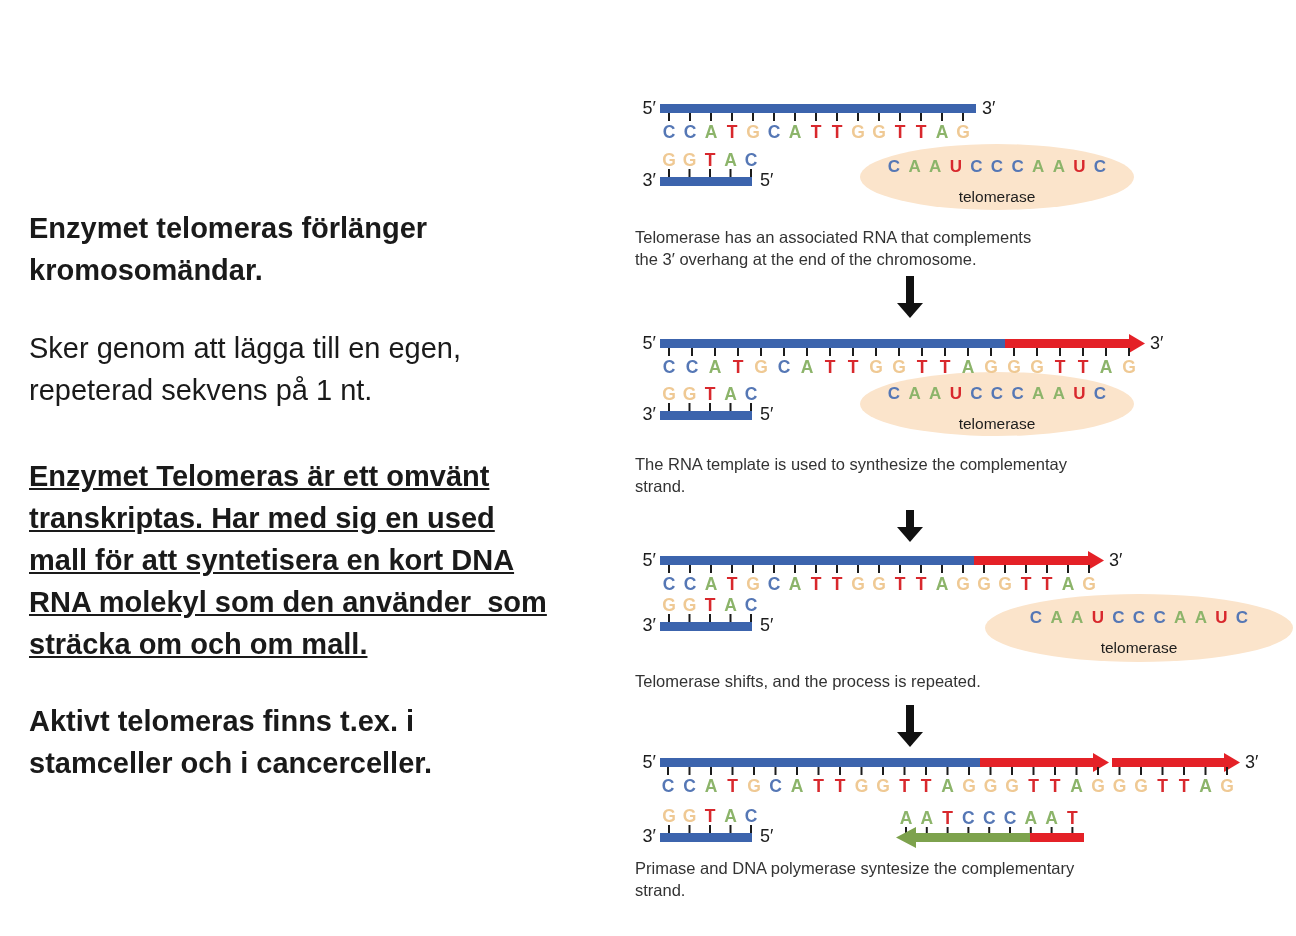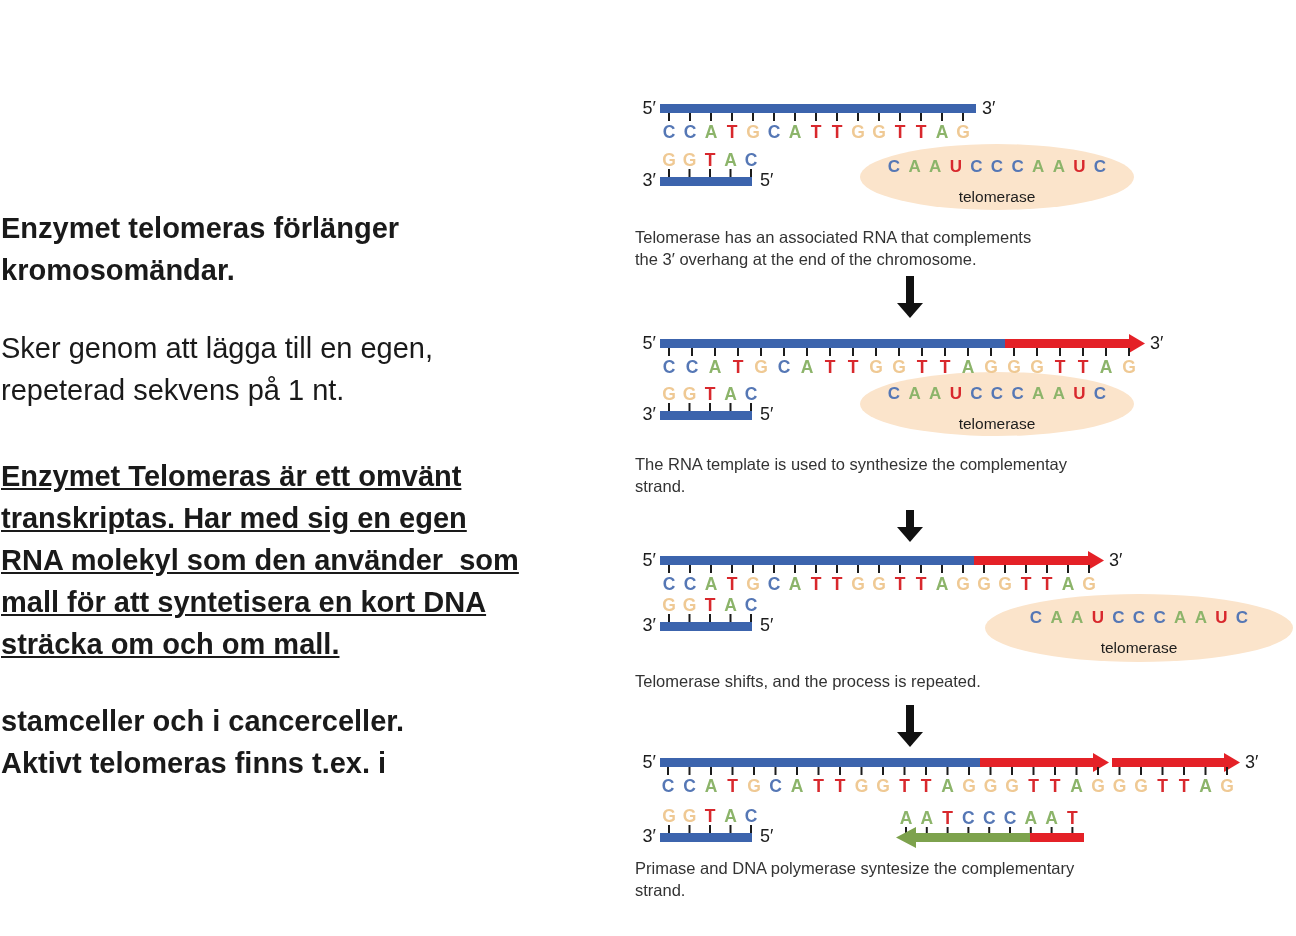--- a/index.html
+++ b/index.html
@@ -4,49 +4,49 @@
 <style>
   html,body{margin:0;padding:0;background:#fff;}
   .slide{
     position:relative;
     width:1296px;height:936px;
     background:#ffffff;
     overflow:hidden;
     font-family:"Liberation Sans",sans-serif;
   }
   .left-text{position:absolute;left:1px;top:0;width:600px;color:#1a1a1a;}
-  .para{position:absolute;left:0;font-size:29px;line-height:42px;font-weight:400;}
+  .para{position:absolute;left:0;font-size:29px;line-height:42px;font-weight:400;padding-left:28px;}
   .para.bold{font-weight:700;}
   .tline{white-space:pre;}
   .figure{position:absolute;left:560px;top:85px;width:736px;height:851px;}
   svg text{font-family:"Liberation Sans",sans-serif;}
 </style>
 </head>
 <body>
 
 <div class="slide">
   <div class="left-text" id="left-text">
       <div class="para bold" style="top: 207px;">
         <div class="tline">Enzymet telomeras förlänger</div>
         <div class="tline">kromosomändar.</div>
       </div>
       <div class="para" style="top: 327px;">
         <div class="tline">Sker genom att lägga till en egen,</div>
         <div class="tline">repeterad sekvens på 1 nt.</div>
       </div>
       <div class="para bold" style="top: 455px; text-decoration: underline;">
         <div class="tline">Enzymet Telomeras är ett omvänt</div>
-        <div class="tline">transkriptas. Har med sig en egen</div>
+        <div class="tline">transkriptas. Har med sig en used</div>
+        <div class="tline">mall för att syntetisera en kort DNA</div>
         <div class="tline">RNA molekyl som den använder  som</div>
-        <div class="tline">mall för att syntetisera en kort DNA</div>
         <div class="tline">sträcka om och om mall.</div>
       </div>
       <div class="para bold" style="top: 700px;">
+        <div class="tline">Aktivt telomeras finns t.ex. i</div>
         <div class="tline">stamceller och i cancerceller.</div>
-        <div class="tline">Aktivt telomeras finns t.ex. i</div>
       </div>
     </div>
   <div class="figure">
     <svg id="diagram-svg" width="736" height="851" viewBox="560 85 736 851">
         <g>
           <ellipse cx="997" cy="177" rx="137" ry="33" fill="#fbe4cb"></ellipse>
           <text x="894.0" y="172" text-anchor="middle" font-size="17" font-weight="bold" fill="#5577b5">C</text>
           <text x="914.6" y="172" text-anchor="middle" font-size="17" font-weight="bold" fill="#8cb46a">A</text>
           <text x="935.2" y="172" text-anchor="middle" font-size="17" font-weight="bold" fill="#8cb46a">A</text>
           <text x="955.8" y="172" text-anchor="middle" font-size="17" font-weight="bold" fill="#d8282d">U</text>

